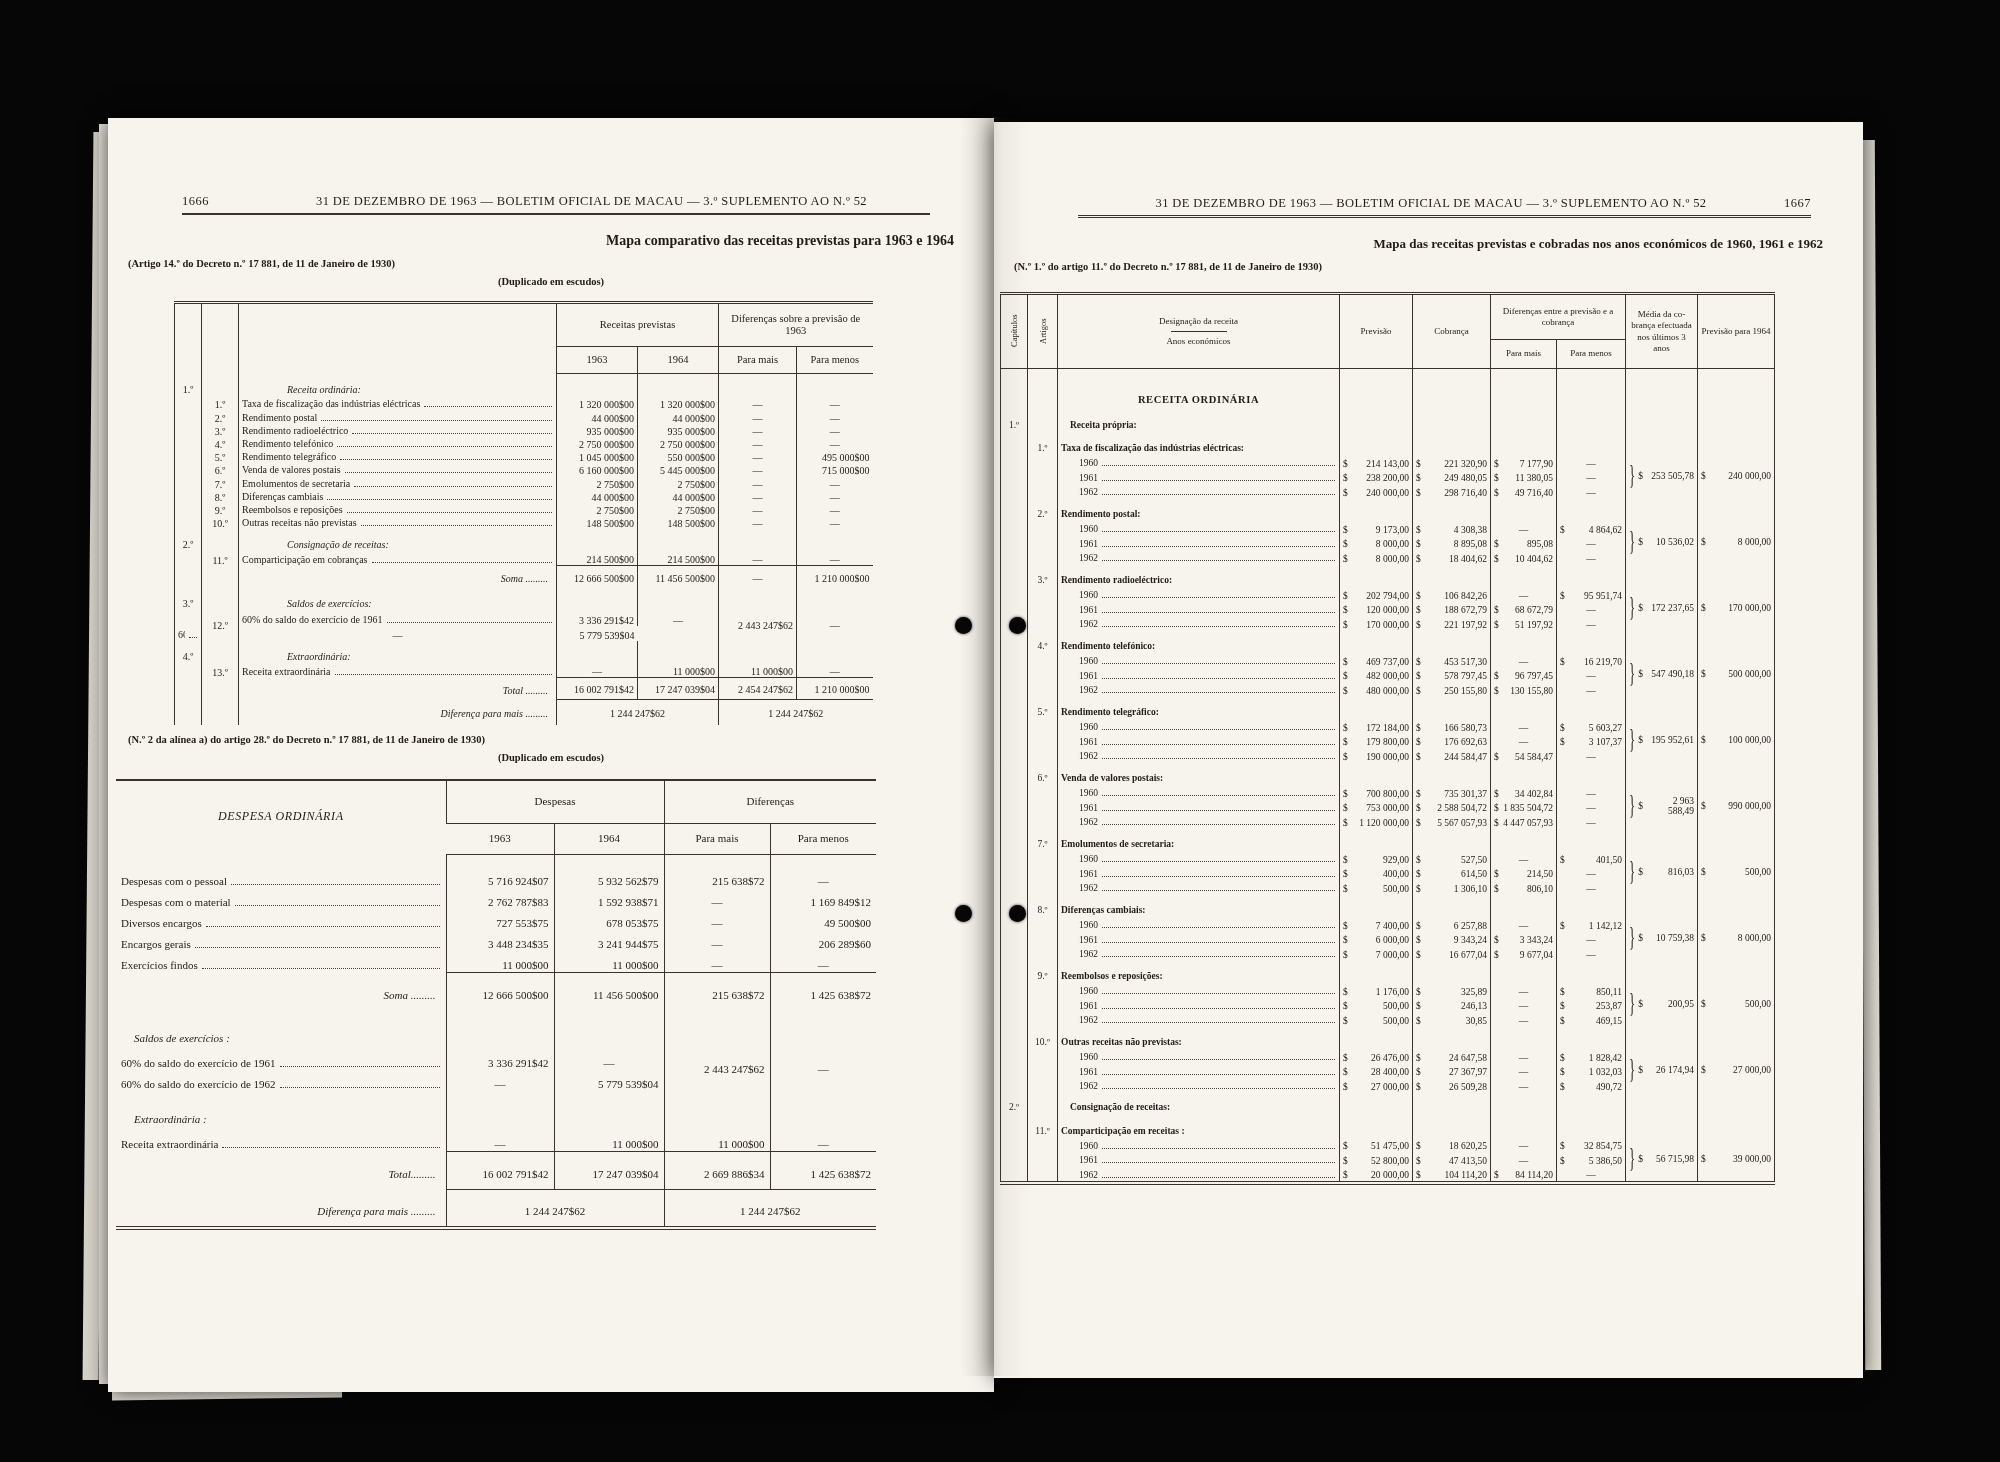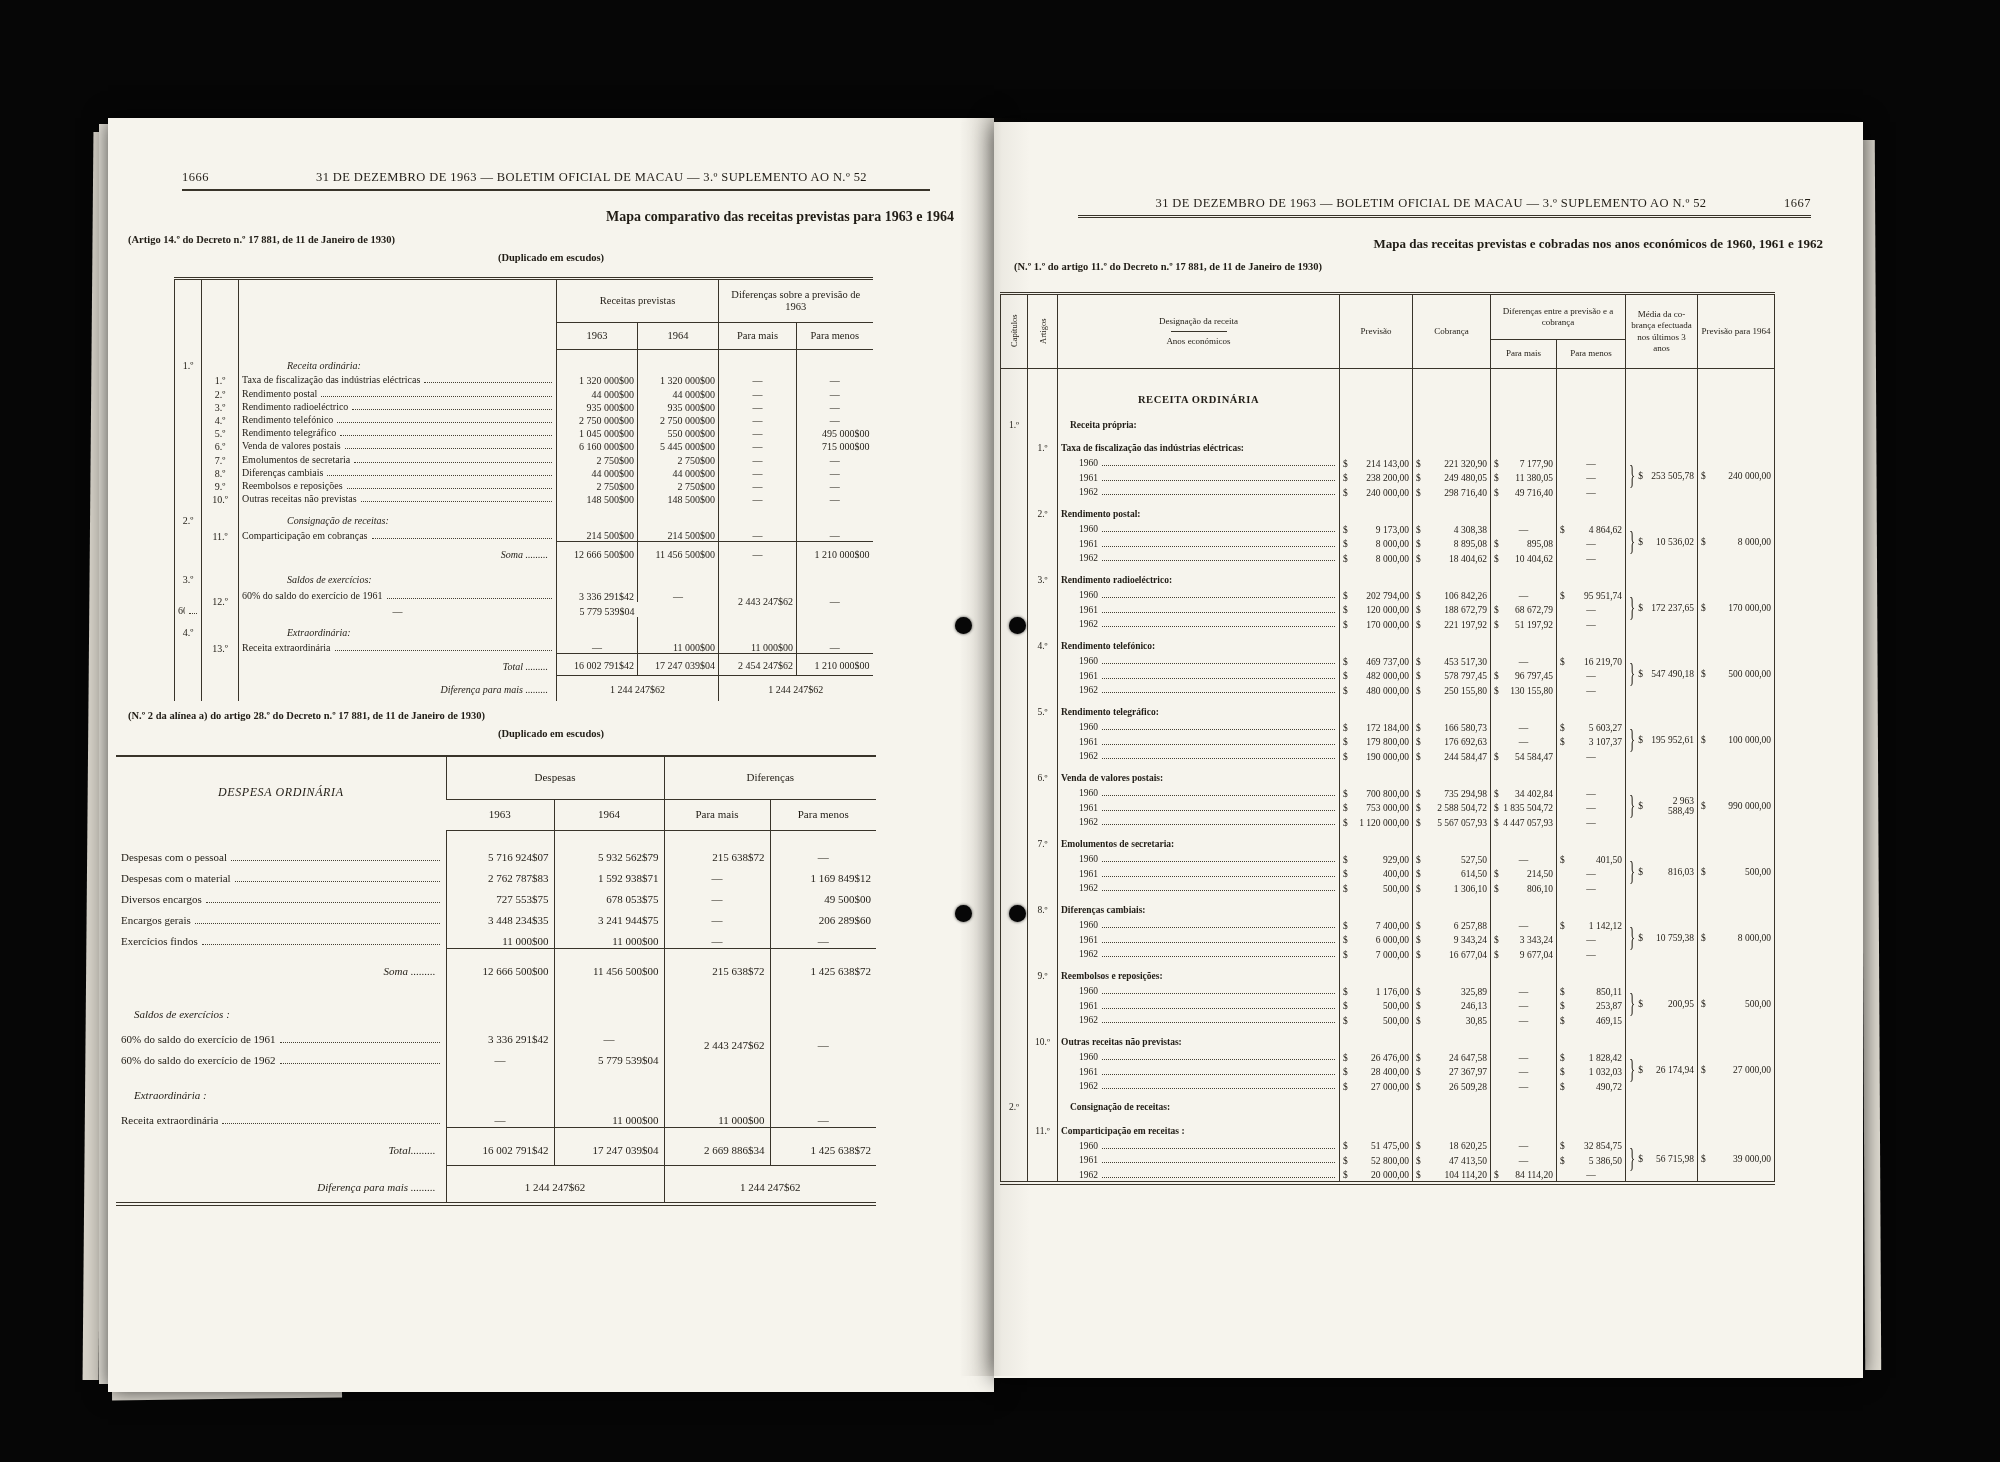--- a/index.html
+++ b/index.html
@@ -25,21 +25,21 @@
   .page.right{left:994px;top:122px;width:869px;height:1256px;}
   .fold{position:absolute;left:960px;top:118px;width:70px;height:1258px;pointer-events:none;
     background:linear-gradient(90deg,rgba(0,0,0,0) 0%,rgba(60,50,35,.14) 45%,rgba(60,50,35,.05) 60%,rgba(0,0,0,0) 100%);}
   .hole{position:absolute;width:17px;height:17px;border-radius:50%;background:#070707;box-shadow:0 0 3px rgba(0,0,0,.8);}
   .h1{left:955px;top:617px;}  .h2{left:1009px;top:617px;}
   .h3{left:955px;top:905px;}  .h4{left:1009px;top:905px;}
 
   
   .content{position:relative;height:100%;}
   .phead{display:flex;align-items:baseline;border-bottom:2px solid var(--ln);padding-bottom:4px;}
-  .page.left .phead{margin:52px 64px 0 74px;gap:44px;}
+  .page.left .phead{margin:76px 64px 0 74px;gap:44px;}
   .page.right .phead{margin:74px 52px 0 84px;border-bottom:3px double var(--ln);}
   .pnum{font-size:12.5px;letter-spacing:.5px;}
   .ph{flex:1;text-align:center;font-size:12.5px;letter-spacing:.4px;white-space:nowrap;}
   .maptitle{text-align:right;font-weight:bold;font-size:14px;margin:18px 40px 0 40px;}
   .sub{text-align:left;font-weight:bold;font-size:10.5px;margin-top:9px;padding-left:20px;}
   .note{text-align:center;font-weight:bold;font-size:10.5px;margin-top:7px;}
 
   
   table.t{border-collapse:collapse;table-layout:fixed;color:var(--ink);}
   .t th{font-weight:normal;}
@@ -1211,21 +1211,21 @@
               </td>
               <td class="v">
                 <div class="mny">
                   <span class="cur">$</span>
                   <span class="num">700 800,00</span>
                 </div>
               </td>
               <td class="v">
                 <div class="mny">
                   <span class="cur">$</span>
-                  <span class="num">735 294,98</span>
+                  <span class="num">735 301,37</span>
                 </div>
               </td>
               <td class="v">
                 <div class="mny">
                   <span class="cur">$</span>
                   <span class="num">34 402,84</span>
                 </div>
               </td>
               <td class="v dash">—</td>
               <td class="v mid" rowspan="3">

